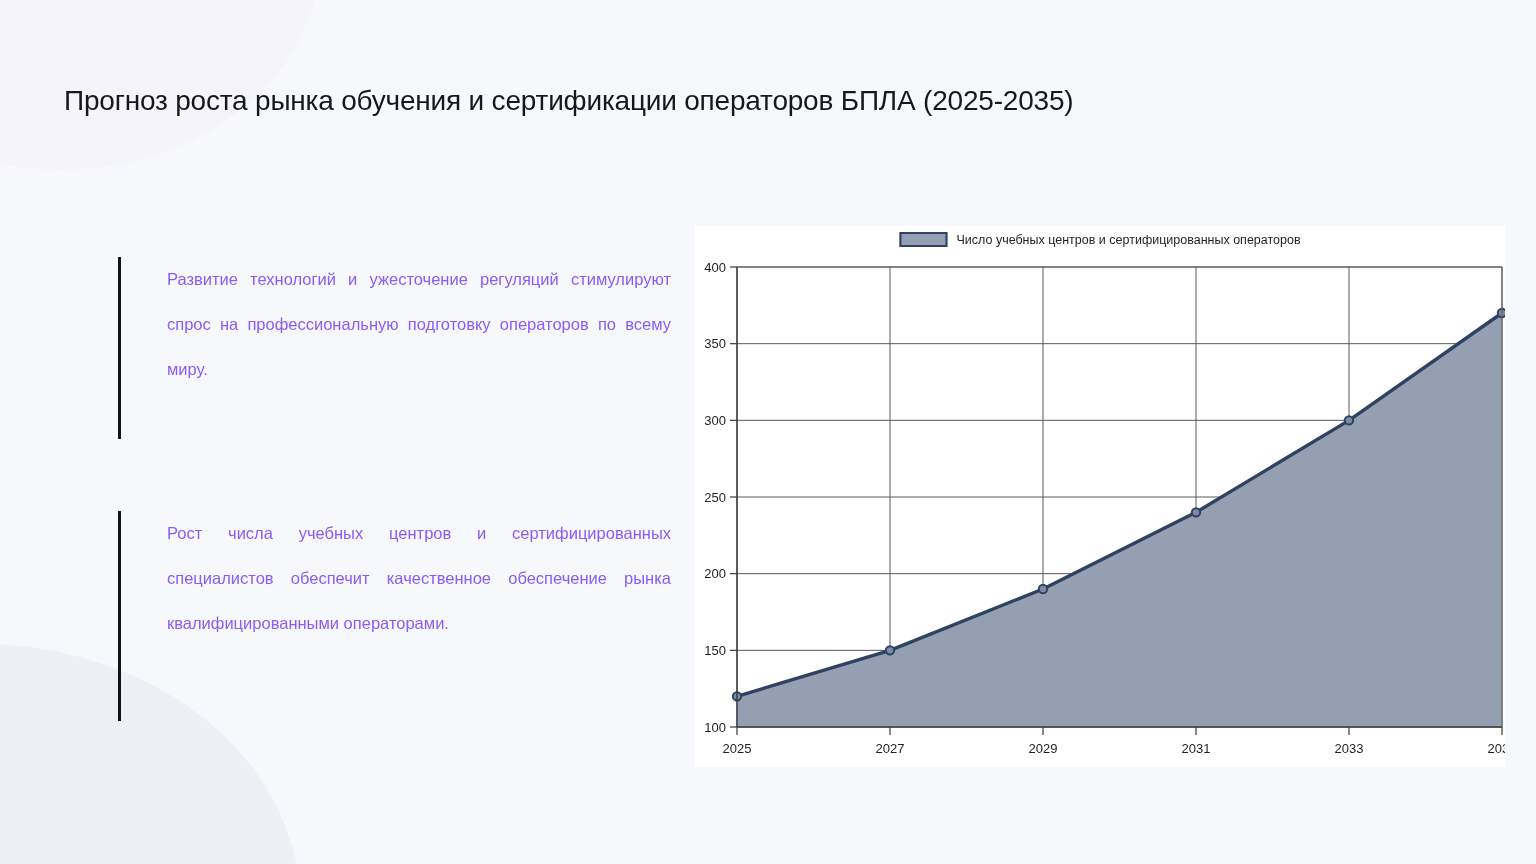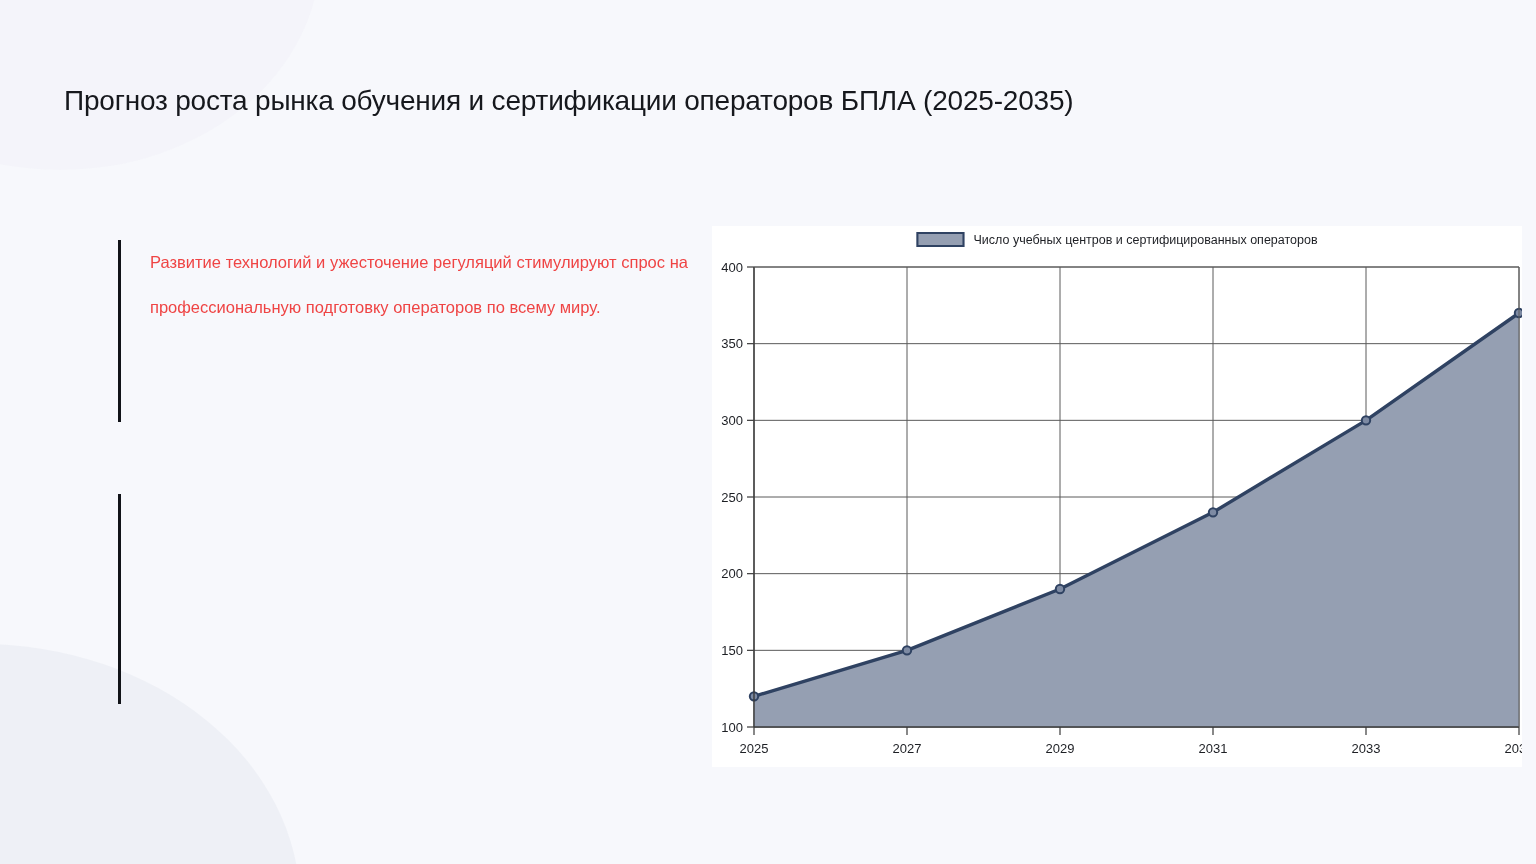--- a/index.html
+++ b/index.html
@@ -68,32 +68,32 @@
     position: absolute;
     left: 0;
     top: 0;
     bottom: 0;
     width: 3px;
     background: #111318;
   }
   .note-block .note-text {
     font-size: 16.5px;
     line-height: 2.72;
-    color: #ef4444;
+    color: #8b5cf6;
     text-align: justify;
     text-align-last: left;
-    margin: 0;
+    margin: 17px;
   }
   .note-block-1 { height: 182px; }
   .note-block-2 { margin-top: 72px; height: 210px; }
 
   
   .chart-card {
     position: absolute;
-    left: 712px;
+    left: 695px;
     top: 226px;
     width: 810px;
     height: 541px;
     background: #ffffff;
     box-sizing: border-box;
   }
   .chart-legend {
     position: absolute;
     left: 50%;
     transform: translateX(-50%);
@@ -140,20 +140,21 @@
 
 <div class="left-col">
 
   <div class="note-block note-block-1">
     <span class="accent-bar"></span>
     <p class="note-text">Развитие технологий и ужесточение регуляций стимулируют спрос на профессиональную подготовку операторов по всему миру.</p>
   </div>
 
   <div class="note-block note-block-2">
     <span class="accent-bar"></span>
+    <p class="note-text">Рост числа учебных центров и сертифицированных специалистов обеспечит качественное обеспечение рынка квалифицированными операторами.</p>
   </div>
 
 </div>
 
 <div class="chart-card">
 
   <div class="chart-legend">
     <span class="legend-swatch"></span>
     <span class="legend-label">Число учебных центров и сертифицированных операторов</span>
   </div>

